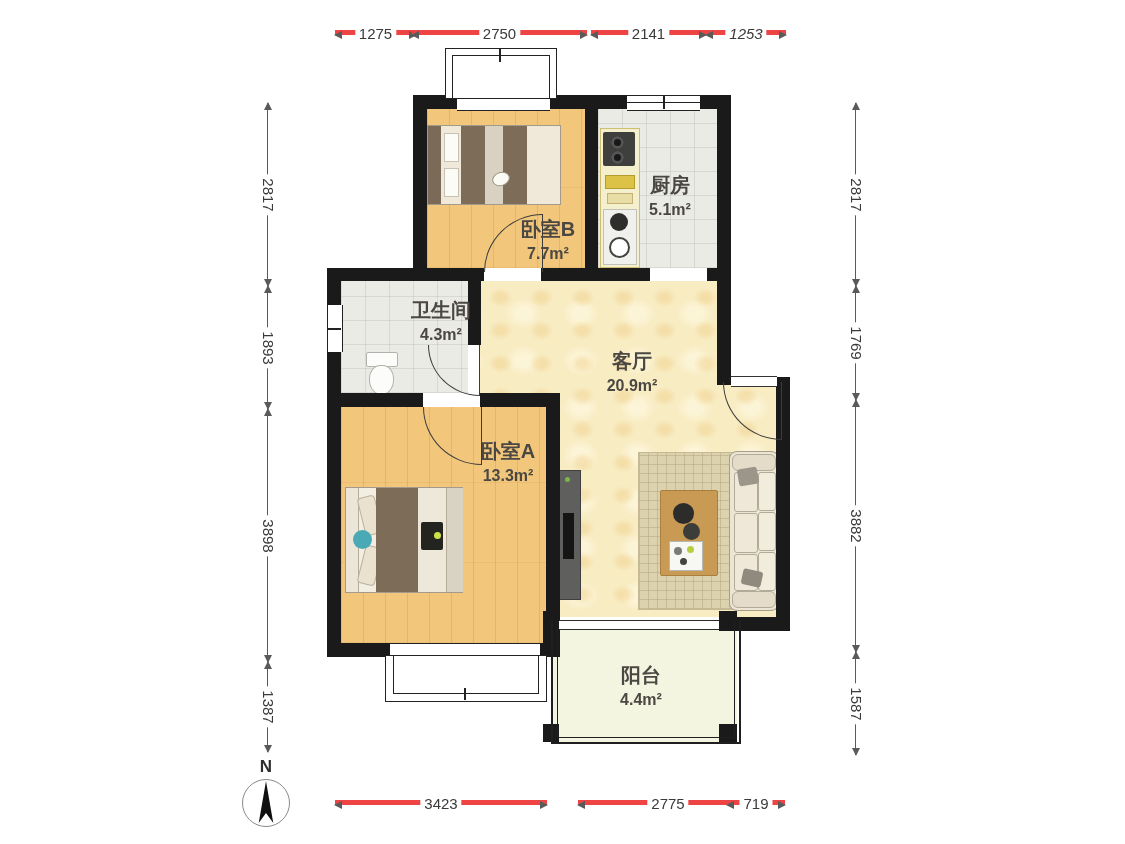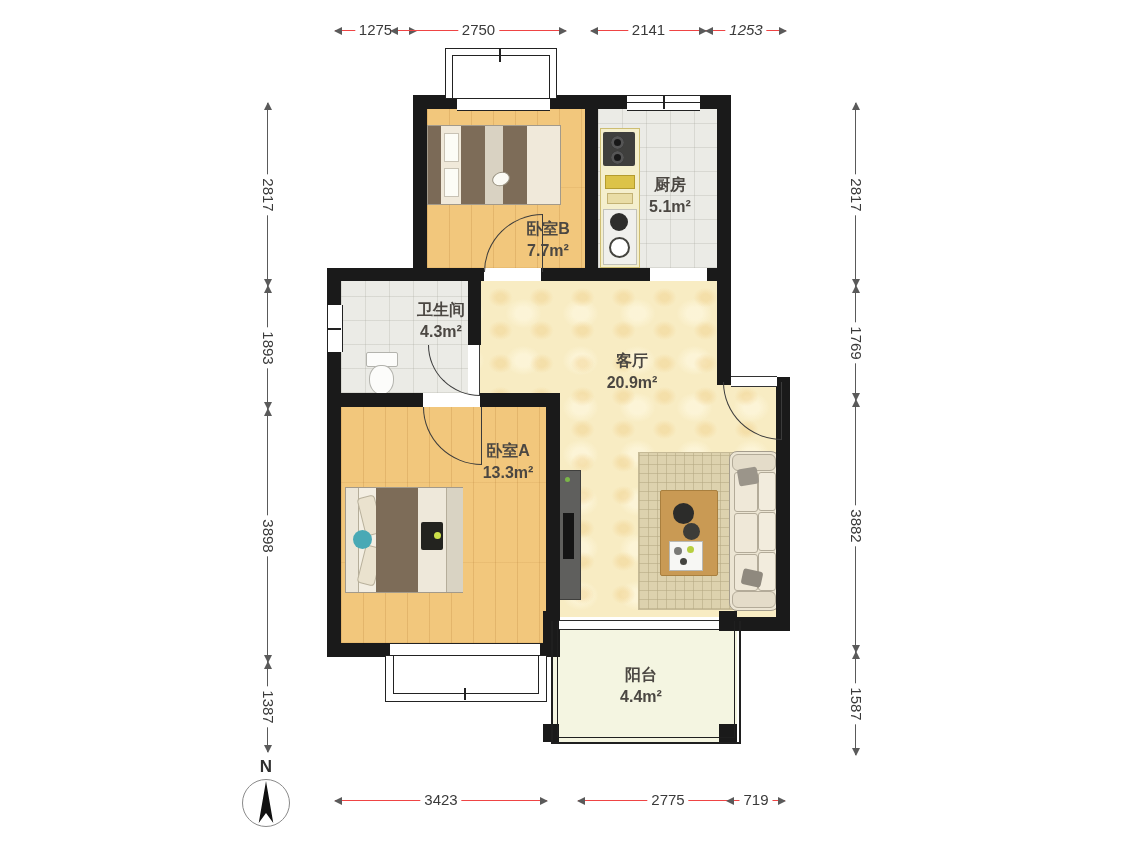--- a/index.html
+++ b/index.html
@@ -27,24 +27,24 @@
   
   .arc{position:absolute;z-index:5;}
   .arc-tl{border-top:1.5px solid #3b3b3b;border-left:1.5px solid #3b3b3b;border-top-left-radius:100%;}
   .arc-bl{border-bottom:1.5px solid #3b3b3b;border-left:1.5px solid #3b3b3b;border-bottom-left-radius:100%;}
   .leaf-r{border-right:1.5px solid #3b3b3b;}
   
   .furn{position:absolute;z-index:3;}
   
   .room-label{position:absolute;z-index:6;transform:translate(-50%,-50%);text-align:center;
               color:#4b4742;font-weight:700;white-space:nowrap;}
-  .room-label .rn{font-size:16px;line-height:1.35;}
+  .room-label .rn{font-size:20px;line-height:1.35;}
   .room-label .ra{font-size:16px;line-height:1.35;}
   
-  .dim-h{position:absolute;height:0;border-top:1px solid #ef4444;z-index:7;}
+  .dim-h{position:absolute;height:0;border-top:5px solid #ef4444;z-index:7;}
   .dim-h::before,.dim-h::after{content:"";position:absolute;top:-4.5px;width:0;height:0;
       border-top:4px solid transparent;border-bottom:4px solid transparent;}
   .dim-h::before{left:-1px;border-right:8px solid #5a5a5a;}
   .dim-h::after{right:-1px;border-left:8px solid #5a5a5a;}
   .dim-h .lbl{position:absolute;left:50%;top:0;transform:translate(-50%,-55%);background:#fff;
       padding:0 4px;font-size:15px;color:#3a3a3a;line-height:1.25;}
   .dim-v{position:absolute;width:0;border-left:1px solid #5a5a5a;z-index:7;}
   .dim-v::before,.dim-v::after{content:"";position:absolute;left:-4.5px;width:0;height:0;
       border-left:4px solid transparent;border-right:4px solid transparent;}
   .dim-v::before{top:-1px;border-bottom:8px solid #5a5a5a;}
@@ -220,21 +220,21 @@
     <div class="ra">13.3m²</div>
   </div>
   <div class="room-label" style="left:641px;top:686px;">
     <div class="rn">阳台</div>
     <div class="ra">4.4m²</div>
   </div>
 
   <div class="dim-h" style="left:335px;top:30px;width:81px;">
       <span class="lbl">1275</span>
     </div>
-  <div class="dim-h" style="left:391px;top:30px;width:175px;">
+  <div class="dim-h" style="left:412px;top:30px;width:175px;">
       <span class="lbl">2750</span>
     </div>
   <div class="dim-h" style="left:591px;top:30px;width:115px;">
       <span class="lbl">2141</span>
     </div>
   <div class="dim-h" style="left:706px;top:30px;width:80px;font-style:italic;">
       <span class="lbl">1253</span>
     </div>
 
   <div class="dim-h" style="left:335px;top:800px;width:212px;">

